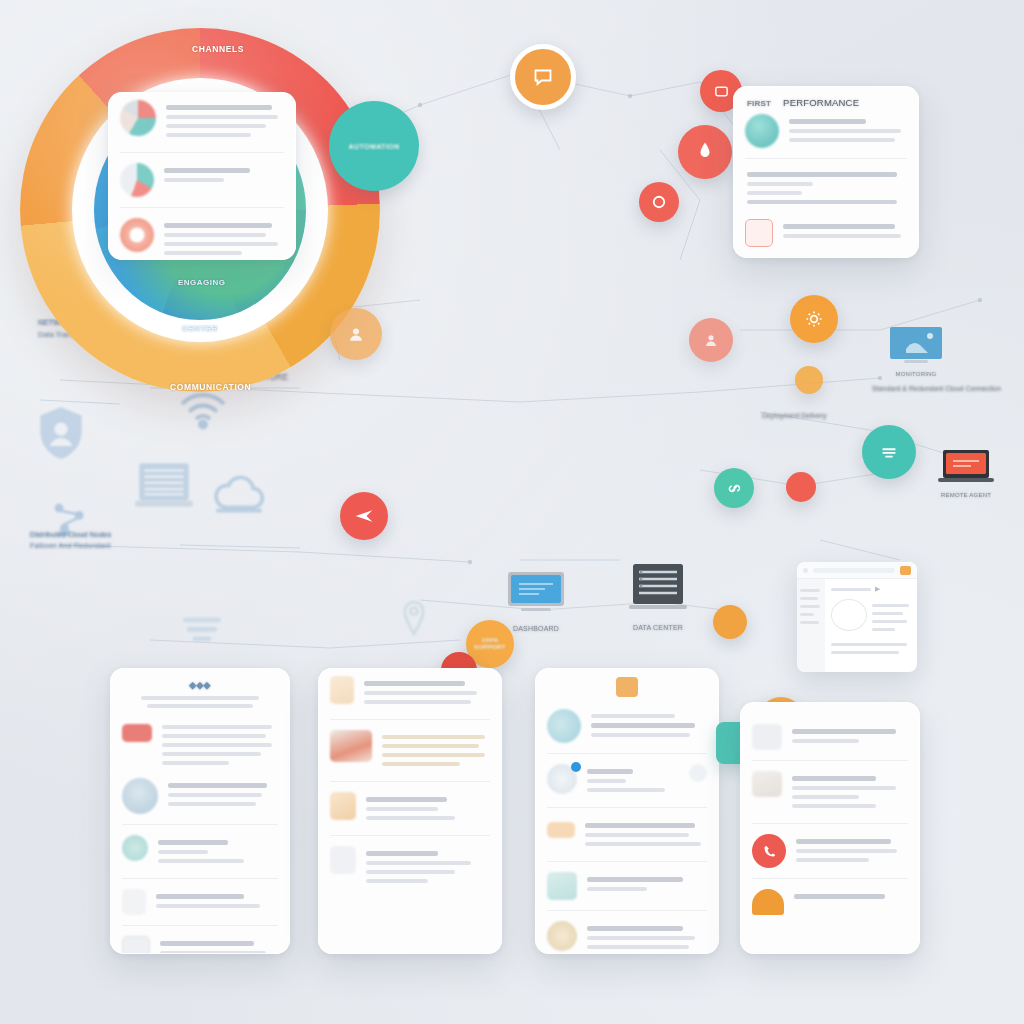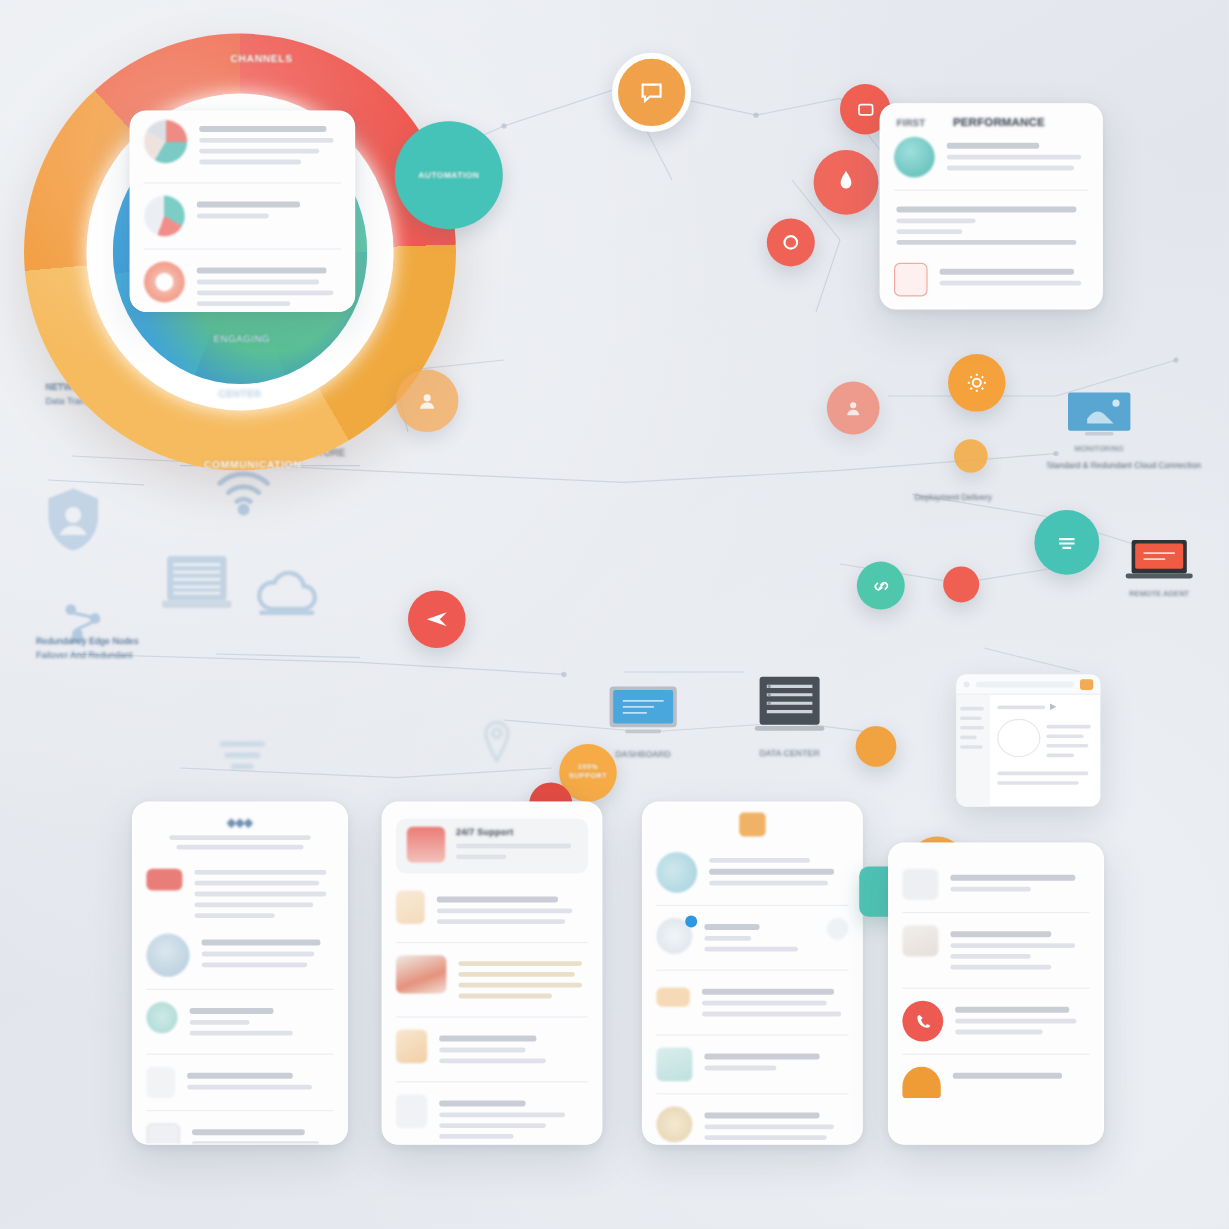--- a/index.html
+++ b/index.html
@@ -85,21 +85,21 @@
   }
   .inner::before{content:"";position:absolute;inset:0;border-radius:50%;
     background:linear-gradient(200deg, rgba(255,255,255,.16), rgba(0,0,0,.07));}
   .person{
     position:absolute;left:50%;top:50%;transform:translate(-50%,-52%);
     width:62px;height:58px;opacity:.95;
   }
   .ringlbl{position:absolute;color:#fff;font-size:8.5px;font-weight:700;
     letter-spacing:.6px;text-shadow:0 0 2px rgba(120,80,60,.55);filter:blur(.75px);
     white-space:nowrap;}
-  .innerlbl{position:absolute;color:#eaf6ff;font-size:8px;font-weight:400;
+  .innerlbl{position:absolute;color:#eaf6ff;font-size:8px;font-weight:700;
     letter-spacing:.5px;text-shadow:0 0 2px rgba(30,90,130,.6);filter:blur(.75px);
     white-space:nowrap;text-align:right;}
 
   
   .node{position:absolute;border-radius:50%;display:flex;align-items:center;
     justify-content:center;color:#fff;font-size:7px;font-weight:700;
     letter-spacing:.4px;text-align:center;filter:blur(.35px);
     box-shadow:0 6px 16px rgba(80,95,120,.22);}
   .node span{filter:blur(.8px);text-shadow:0 0 2px rgba(0,0,0,.25);padding:0 4px;}
   .node.ringed{border:5px solid #fff;}
@@ -227,21 +227,21 @@
   <div class="bluefade2" style="left:400px;top:600px;">
     <svg width="28" height="36" viewBox="0 0 16 22" fill="none" stroke="#6fa6b8" stroke-width="1.6">
       <path d="M8 1.2c-3.2 0-5.6 2.5-5.6 5.6C2.4 11.4 8 20.6 8 20.6s5.6-9.2 5.6-13.8c0-3.1-2.4-5.6-5.6-5.6z"></path>
       <circle cx="8" cy="6.8" r="2.1"></circle>
     </svg>
   </div>
 
   <div class="minilbl blue" style="left:38px;top:318px;">NETWORK TOPOLOGY</div>
   <div class="minilbl blue" style="left:38px;top:330px;opacity:.8">Data Transport</div>
   <div class="minilbl grey" style="left:140px;top:372px;font-size:8.5px;">SECURE CLOUD INFRASTRUCTURE</div>
-  <div class="minilbl blue" style="left:30px;top:530px;">Redundancy Edge Nodes</div>
+  <div class="minilbl blue" style="left:30px;top:530px;">Distributed Cloud Nodes</div>
   <div class="minilbl blue" style="left:30px;top:541px;opacity:.85">Failover And Redundant</div>
 
   <div class="minilbl grey" style="left:872px;top:385px;font-size:7px;">Standard &amp; Redundant Cloud Connection</div>
   <div class="minilbl grey" style="left:762px;top:412px;font-size:7px;">Deployment Delivery</div>
 
   <div id="wheel">
     <div class="ringwrap">
       <div class="ring"></div>
       <div class="ringGloss"></div>
       <div class="ringHole"></div>
@@ -421,23 +421,23 @@
       <div class="rowtxt">
         <div class="ln t w90"></div>
         <div class="ln w85"></div>
         <div class="ln w95"></div>
         <div class="ln w65"></div>
       </div>
     </div>
   </div>
 
   <div class="card" style="left:733px;top:86px;width:186px;height:172px;">
-    <div style="display:flex;gap:23px;align-items:baseline;padding:11px 14px 4px;">
+    <div style="display:flex;gap:12px;align-items:baseline;padding:11px 14px 4px;">
       <div class="blurtxt" style="font-size:8px;font-weight:600;">FIRST</div>
-      <div class="blurtxt" style="font-size:9.5px;font-weight:700;color:#5d646e;">PERFORMANCE</div>
+      <div class="blurtxt" style="font-size:9.5px;font-weight:400;color:#5d646e;">PERFORMANCE</div>
     </div>
     <div class="row" style="padding-top:2px;">
       <div class="thumb" style="width:34px;height:34px;background:radial-gradient(circle at 40% 35%,#7fd6d0,#3fb3ad 70%,#9fd9d4);"></div>
       <div class="rowtxt">
         <div class="ln t w65"></div>
         <div class="ln w95"></div>
         <div class="ln w90"></div>
       </div>
     </div>
     <div class="divider"></div>
@@ -501,28 +501,20 @@
     <div class="row">
       <div class="thumb sq" style="width:26px;height:22px;background:#e8ebef;border:1px solid #d6dbe2;"></div>
       <div class="rowtxt">
         <div class="ln t w80"></div>
           <div class="ln w90"></div>
       </div>
     </div>
   </div>
 
   <div class="card" style="left:318px;top:668px;width:184px;height:286px;">
-    <div style="margin:14px 12px 6px;background:#f3f4f6;border-radius:9px;display:flex;gap:9px;padding:7px 9px;">
-      <div class="thumb sq" style="width:32px;height:30px;background:linear-gradient(180deg,#e8544b,#f3b2a9);"></div>
-      <div class="rowtxt">
-        <div class="blurtxt" style="font-size:7.5px;font-weight:700;color:#6f7680;">24/7 Support</div>
-        <div class="ln w95"></div>
-          <div class="ln w42"></div>
-      </div>
-    </div>
     <div class="row">
       <div class="thumb sq" style="width:24px;height:28px;background:linear-gradient(160deg,#f7e3c8,#f1d1a8);"></div>
       <div class="rowtxt">
         <div class="ln t w80"></div>
           <div class="ln w90"></div>
           <div class="ln w85"></div>
       </div>
     </div>
     <div class="divider"></div>
     <div class="row">

